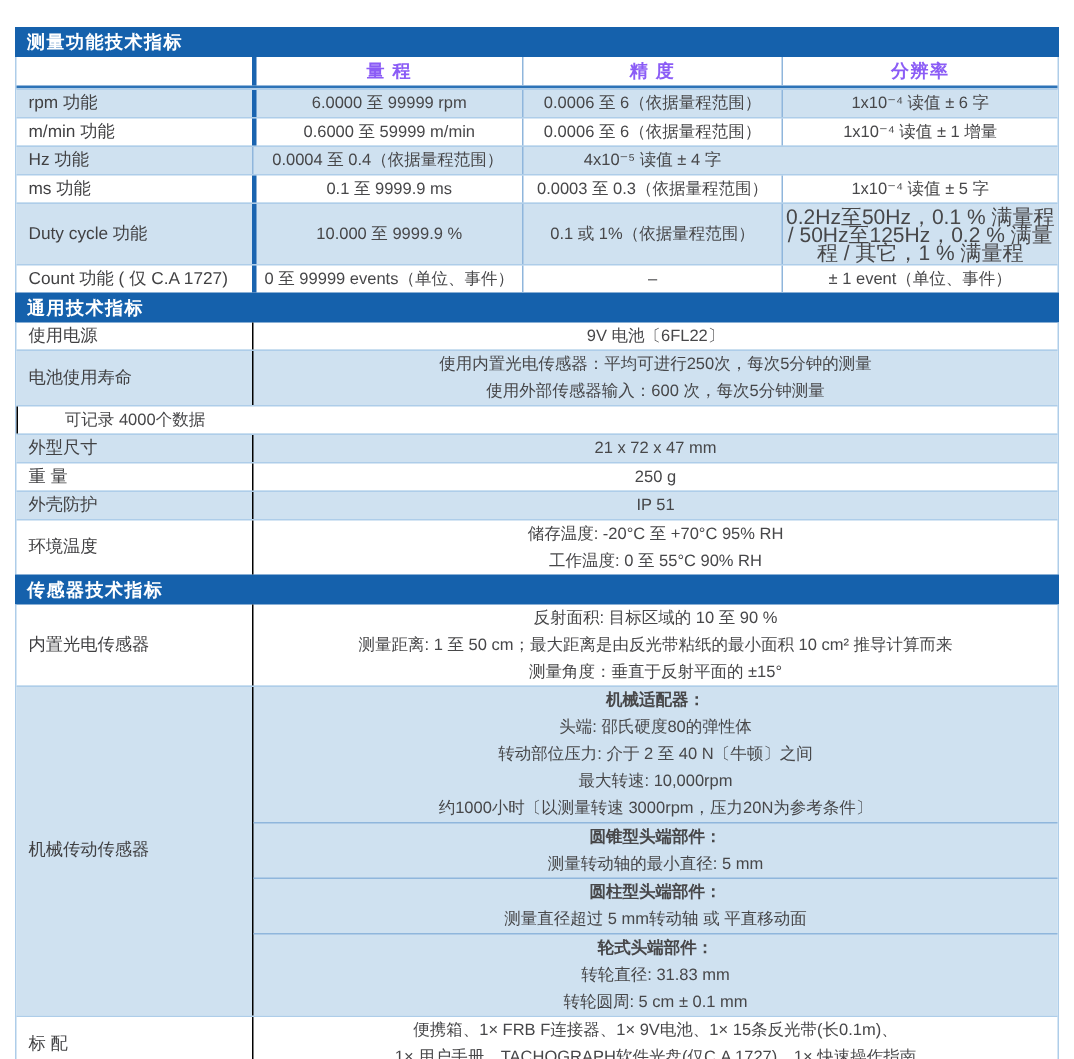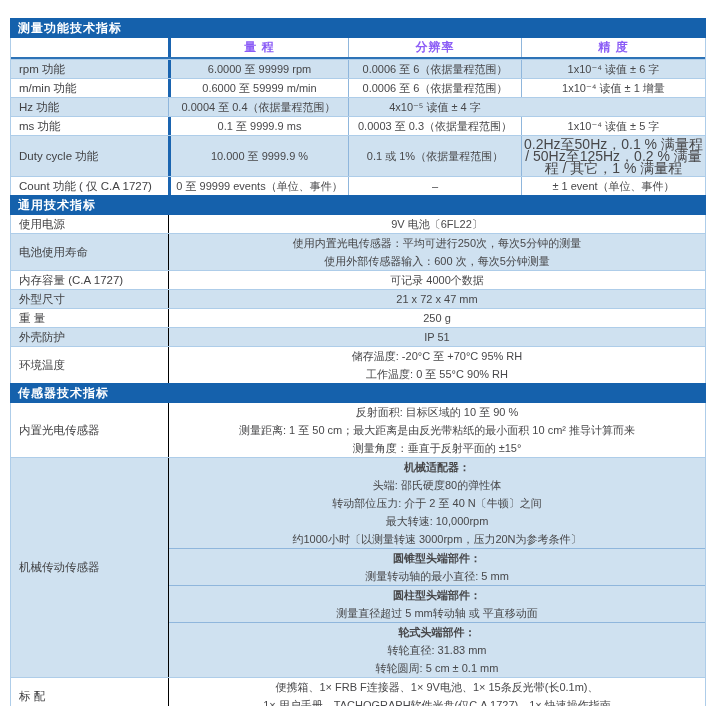--- a/index.html
+++ b/index.html
@@ -45,22 +45,22 @@
 </head>
 <body style="--barblue: #1561ac;">
 
 <div class="page">
   <div id="spec-root">
       <div class="bar">测量功能技术指标</div>
       <div class="tbl">
         <div class="mrow mhead">
           <div class="cell lab"></div>
           <div class="cell vd">量  程</div>
+          <div class="cell vt">精  度</div>
           <div class="cell vt">分辨率</div>
-          <div class="cell vt">精  度</div>
         </div>
         <div class="mrow bt alt">
           <div class="cell lab">rpm 功能</div>
           <div class="cell vd">6.0000 至 99999 rpm</div>
           <div class="cell vt">0.0006 至 6（依据量程范围）</div>
           <div class="cell vt">1x10⁻⁴ 读值 ± 6 字</div>
         </div>
         <div class="mrow bt">
           <div class="cell lab">m/min 功能</div>
           <div class="cell vd">0.6000 至 59999 m/min</div>
@@ -104,21 +104,20 @@
         <div class="krow bt alt">
           <div class="cell lab">电池使用寿命</div>
           <div class="kcontent">
             <div class="blk">
               <div class="kline">使用内置光电传感器：平均可进行250次，每次5分钟的测量</div>
               <div class="kline">使用外部传感器输入：600 次，每次5分钟测量</div>
             </div>
           </div>
         </div>
         <div class="krow bt">
-          <div class="cell lab">内存容量 (C.A 1727)</div>
           <div class="kcontent">
             <div class="blk">
               <div class="kline">可记录 4000个数据</div>
             </div>
           </div>
         </div>
         <div class="krow bt alt">
           <div class="cell lab">外型尺寸</div>
           <div class="kcontent">
             <div class="blk">

